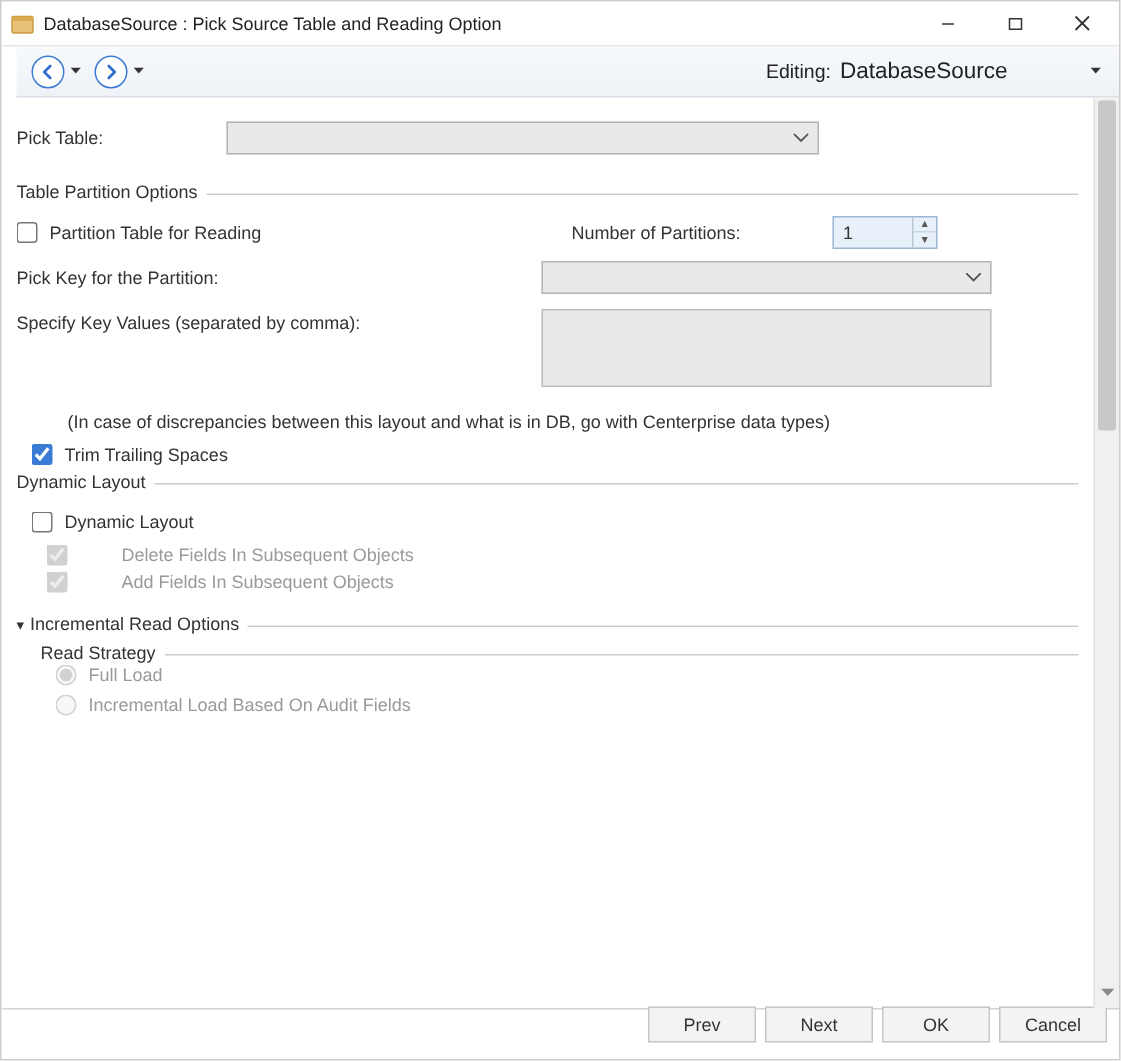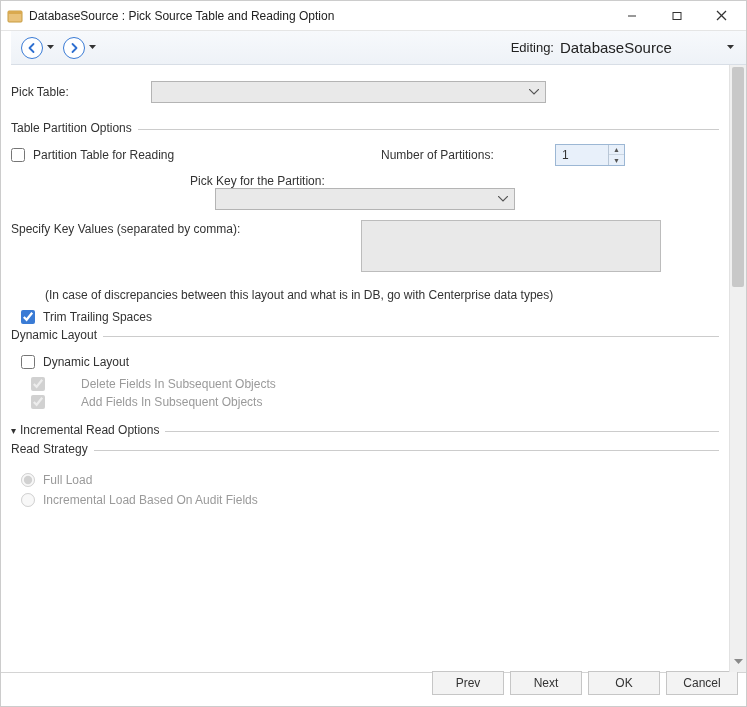--- a/index.html
+++ b/index.html
@@ -220,21 +220,21 @@
     border: 1px solid #bcbcbc;
     background: #e9e9e9;
     height: 52px;
     padding: 4px;
     font-family: inherit;
     resize: none;
   }
   .key-row { display:flex; align-items:flex-start; margin-top:10px;}
   .key-row .kl { width: 350px; padding-top:2px;}
   .key-row .kv { width: 300px; }
-  .pickkey-row { display:flex; align-items:center; margin-top:8px;flex-direction:column;}
+  .pickkey-row { display:flex; align-items:center; margin-top:8px;}
   .pickkey-row .kl { width:350px;}
   .pickkey-row .combobox { width:300px;}
 
   .radio-row {
     display:flex; align-items:center;
     margin: 6px 0 6px 10px;
   }
   .radio-row input[type=radio]{
     width:14px; height:14px; margin:0 8px 0 0;
   }
@@ -392,21 +392,21 @@
       </div>
       <div class="cb-row sub disabled">
         <input type="checkbox" checked="" disabled="" style="">
         <label>Add Fields In Subsequent Objects</label>
       </div>
     </div>
 
     <div class="groupbox less-top">
       <span class="legend collapsible">Incremental Read Options</span>
 
-      <div class="groupbox" style="margin:4px 0 0 0; padding-top:16px;">
+      <div class="groupbox" style="margin:4px 0 0 16px; padding-top:0;">
         <span class="legend">Read Strategy</span>
         <div class="radio-row disabled">
           <input type="radio" name="rs" checked="" disabled="" style="">
           <label>Full Load</label>
         </div>
         <div class="radio-row disabled">
           <input type="radio" name="rs" disabled="" style="">
           <label>Incremental Load Based On Audit Fields</label>
         </div>
       </div>

